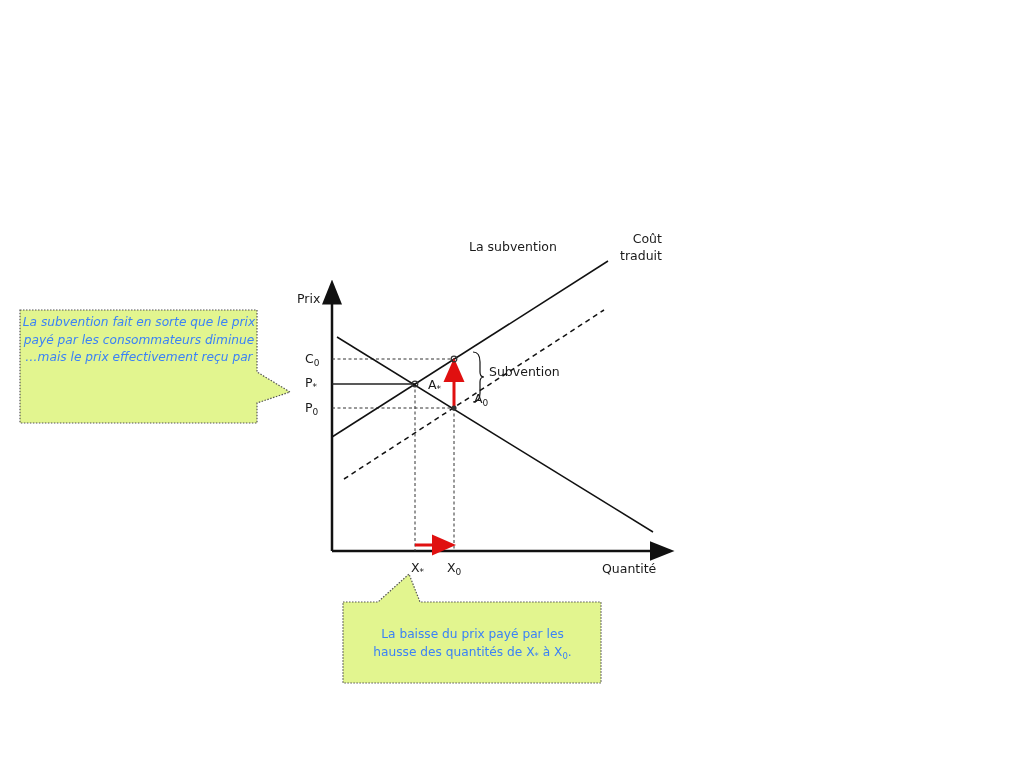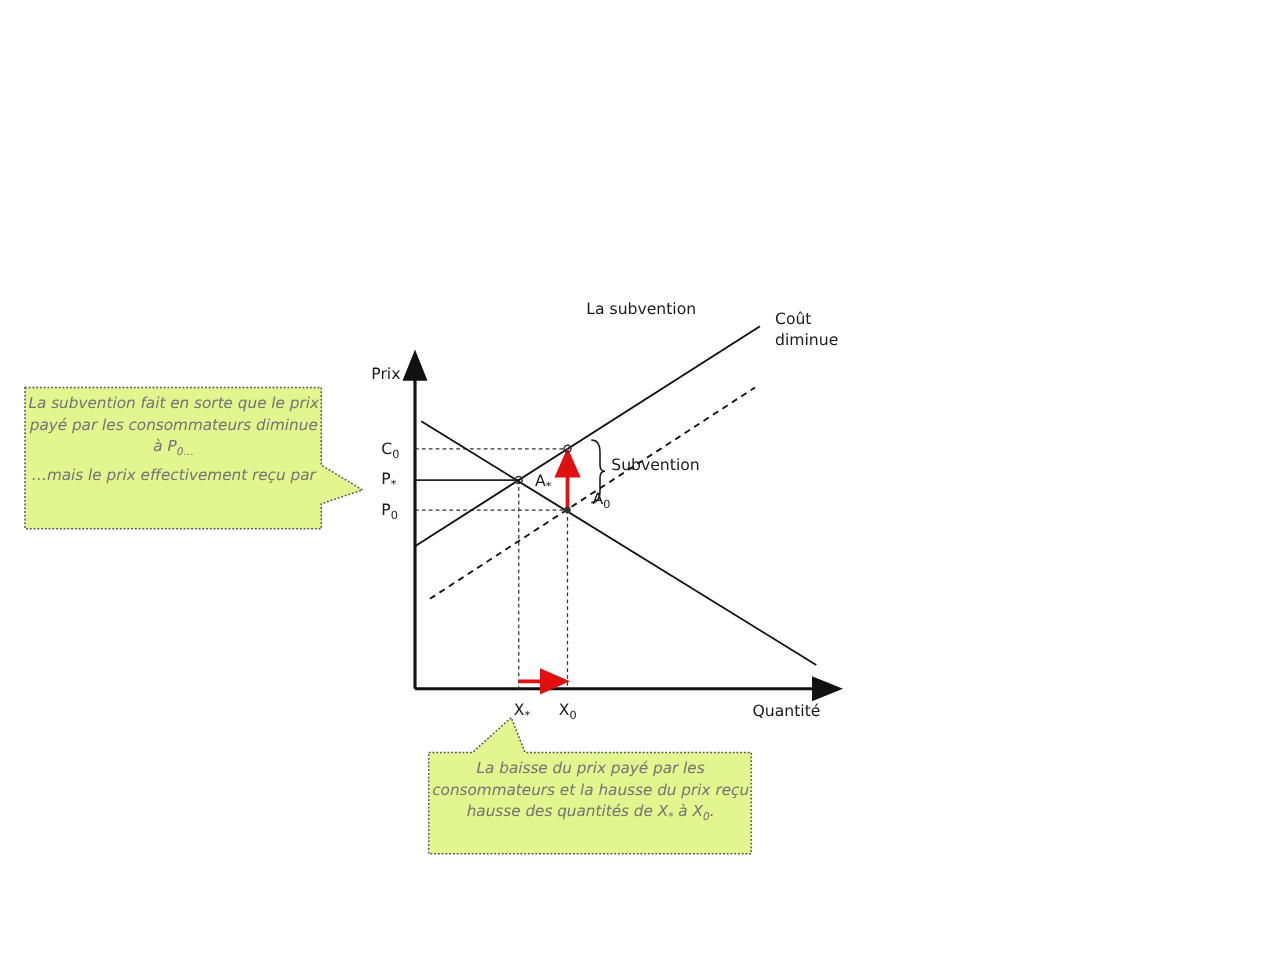--- a/index.html
+++ b/index.html
@@ -4,21 +4,21 @@
 <style>
   html, body { margin: 0; padding: 0; }
   body {
     width: 1024px; height: 768px; background: #ffffff; position: relative; overflow: hidden;
     font-family: "DejaVu Sans", "Liberation Sans", sans-serif;
   }
   #diagram { position: absolute; left: 0; top: 0; }
   .lbl { position: absolute; font-size: 12.5px; color: #1a1a1a; line-height: 14px; white-space: nowrap; }
   .lbl sub { font-size: 9px; vertical-align: -3px; }
   .callout-text {
-    position: absolute; text-align: center; font-size: 12.2px; line-height: 17.5px; color: #737373;
+    position: absolute; text-align: center; font-size: 12.2px; line-height: 17.5px; color: #3b82f6;
   }
   .callout-text.italic { font-style: italic; }
   .callout-text sub { font-size: 8.5px; vertical-align: -3px; }
 </style>
 </head>
 <body>
 
 <svg id="diagram" width="1024" height="768" viewBox="0 0 1024 768">
   <defs>
     <marker id="axisHead" markerWidth="10" markerHeight="10" refX="5" refY="5" orient="auto">
@@ -52,23 +52,23 @@
 
   <line x1="454" y1="408" x2="454" y2="364" stroke="#e01010" stroke-width="3" marker-end="url(#redHead)"></line>
   <line x1="415" y1="545" x2="450" y2="545" stroke="#e01010" stroke-width="3" marker-end="url(#redHead)"></line>
 
   <circle cx="415" cy="384" r="2.8" fill="none" stroke="#333" stroke-width="1.2"></circle>
   <circle cx="454" cy="359" r="2.8" fill="none" stroke="#333" stroke-width="1.2"></circle>
   <circle cx="454" cy="408" r="2.6" fill="#333"></circle>
 </svg>
 
 <div class="lbl" style="left:429px; top:240px;margin-left:40px;">La subvention</div>
-<div class="lbl" style="left:620px; top:246px; line-height:17px;">
+<div class="lbl" style="left:620px; top:230px; line-height:17px;text-align:right;">
   <span>Coût</span><br>
-  <span>diminue</span>
+  <span>traduit</span>
 </div>
 <div class="lbl" style="left:297px; top:292px;">Prix</div>
 <div class="lbl" style="left:602px; top:562px;">Quantité</div>
 <div class="lbl" style="left:489px; top:365px;">Subvention</div>
 
 <div class="lbl" style="left:305px; top:352px;">
   <span>C</span><sub>0</sub>
 </div>
 <div class="lbl" style="left:305px; top:376px;">
   <span>P</span><sub>*</sub>
@@ -87,21 +87,19 @@
 <div class="lbl" style="left:411px; top:561px;">
   <span>X</span><sub>*</sub>
 </div>
 <div class="lbl" style="left:447px; top:561px;">
   <span>X</span><sub>0</sub>
 </div>
 
 <div class="callout-text italic" style="left:22px; top:314px; width:234px;">
   <div>La subvention fait en sorte que le prix</div>
   <div>payé par les consommateurs diminue</div>
-  <div><span>à P</span><sub>0…</sub></div>
   <div>…mais le prix effectivement reçu par</div>
 </div>
 
-<div class="callout-text" style="left:345px; top:606px; width:255px;font-style:italic;">
+<div class="callout-text" style="left:345px; top:626px; width:255px;">
   <div>La baisse du prix payé par les</div>
-  <div>consommateurs et la hausse du prix reçu</div>
   <div><span>hausse des quantités de X</span><sub>*</sub><span> à X</span><sub>0</sub><span>.</span></div>
 </div>
 
 </body></html>

